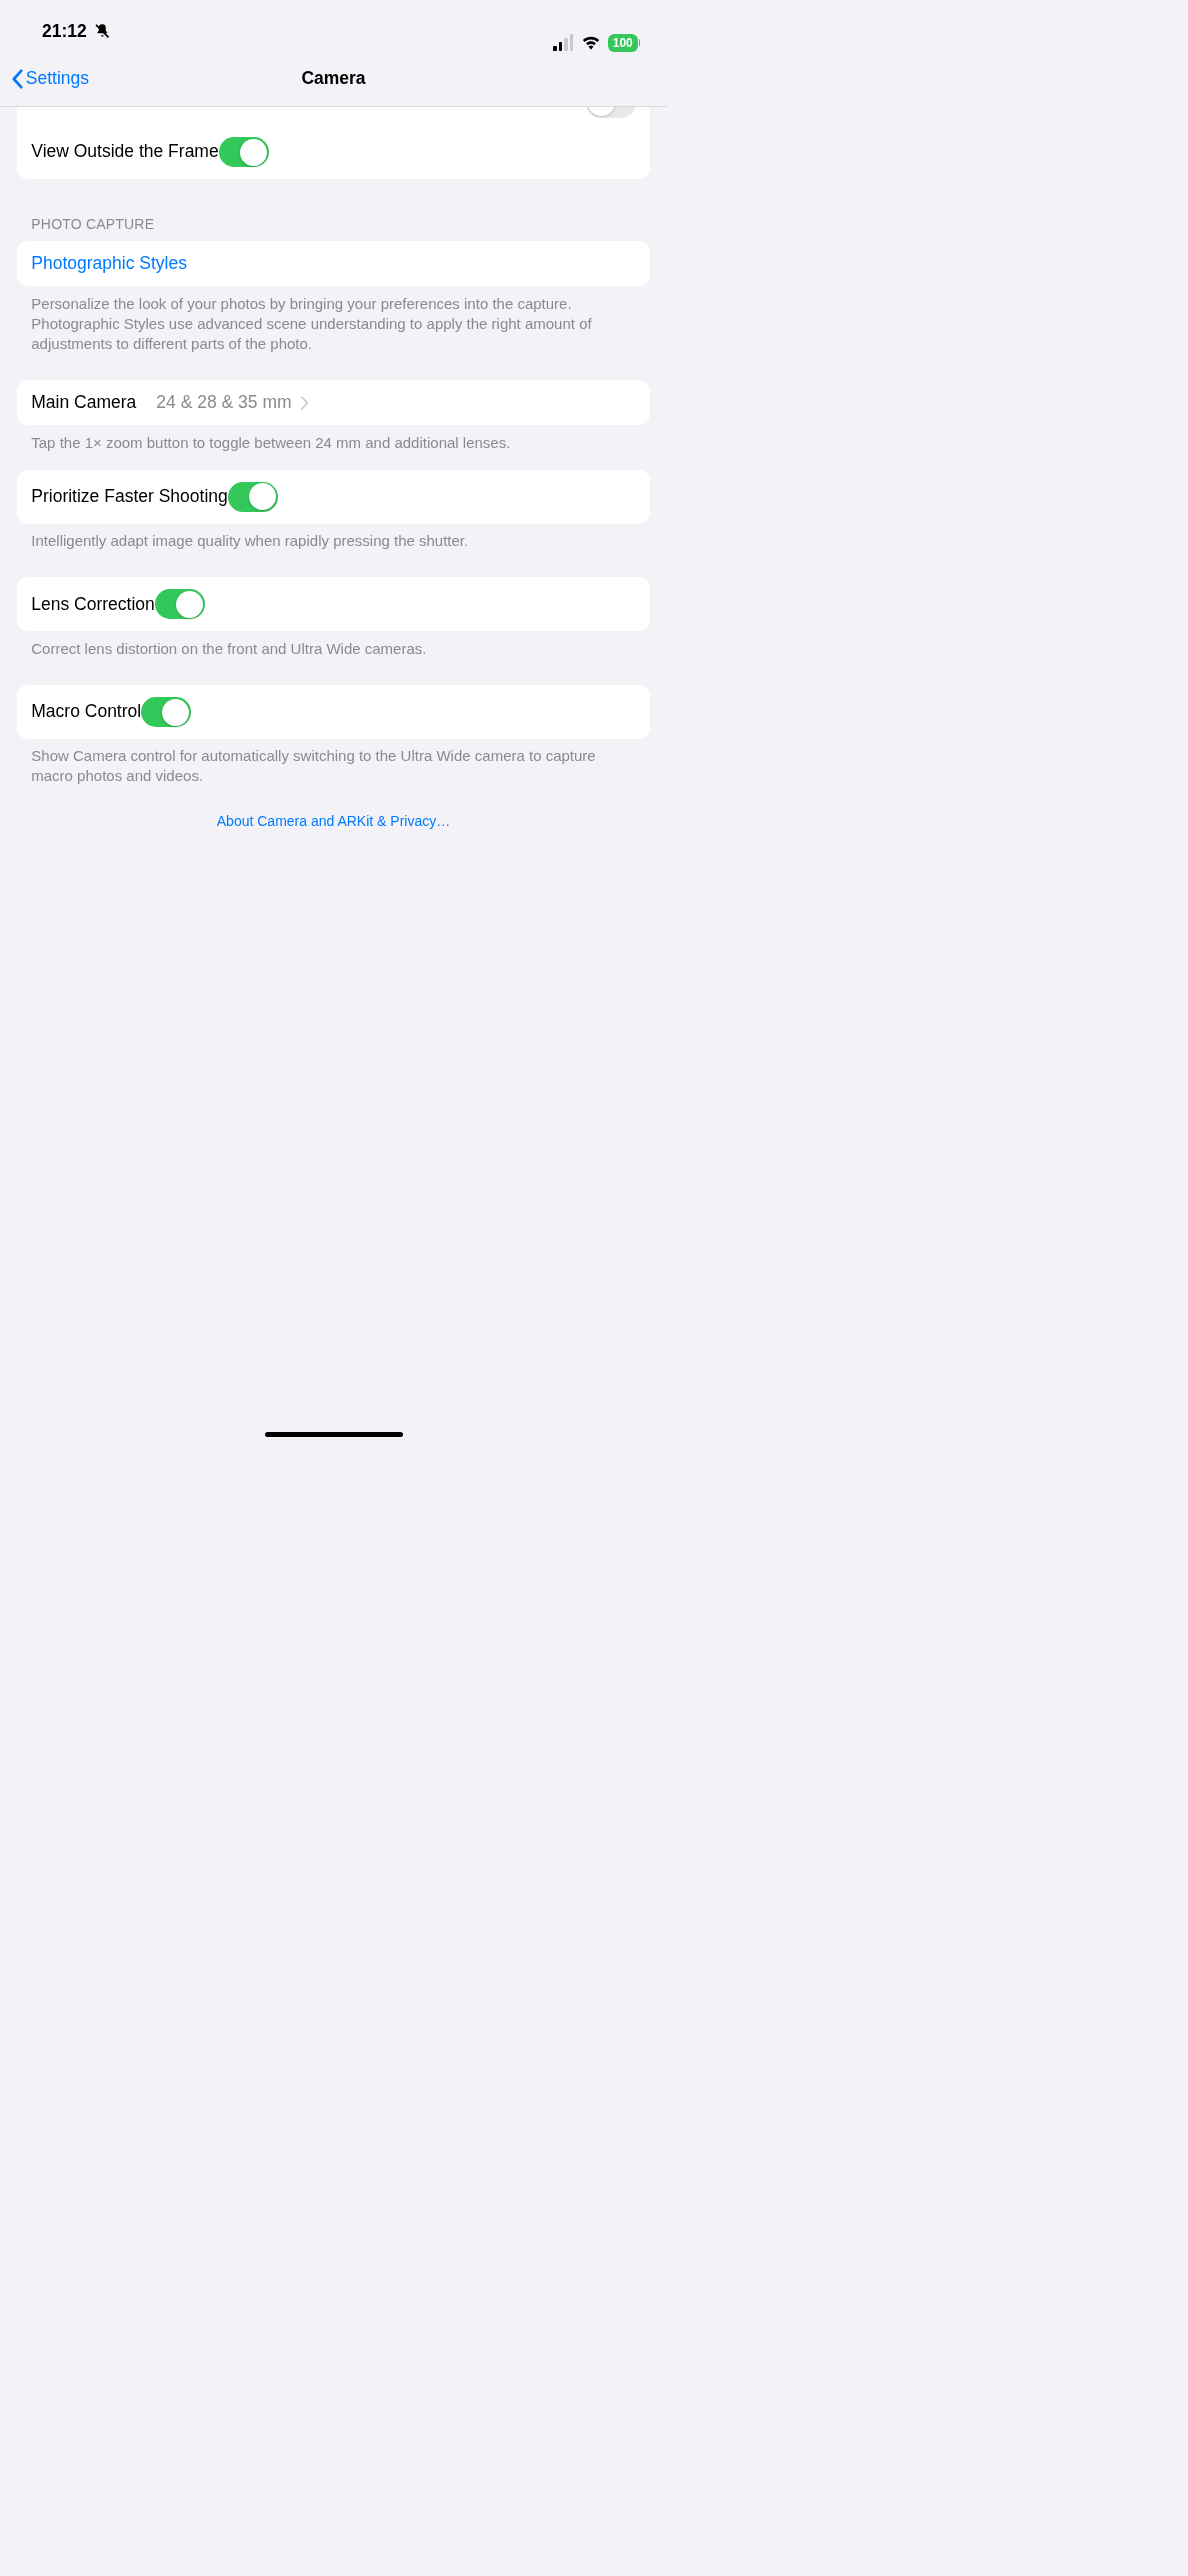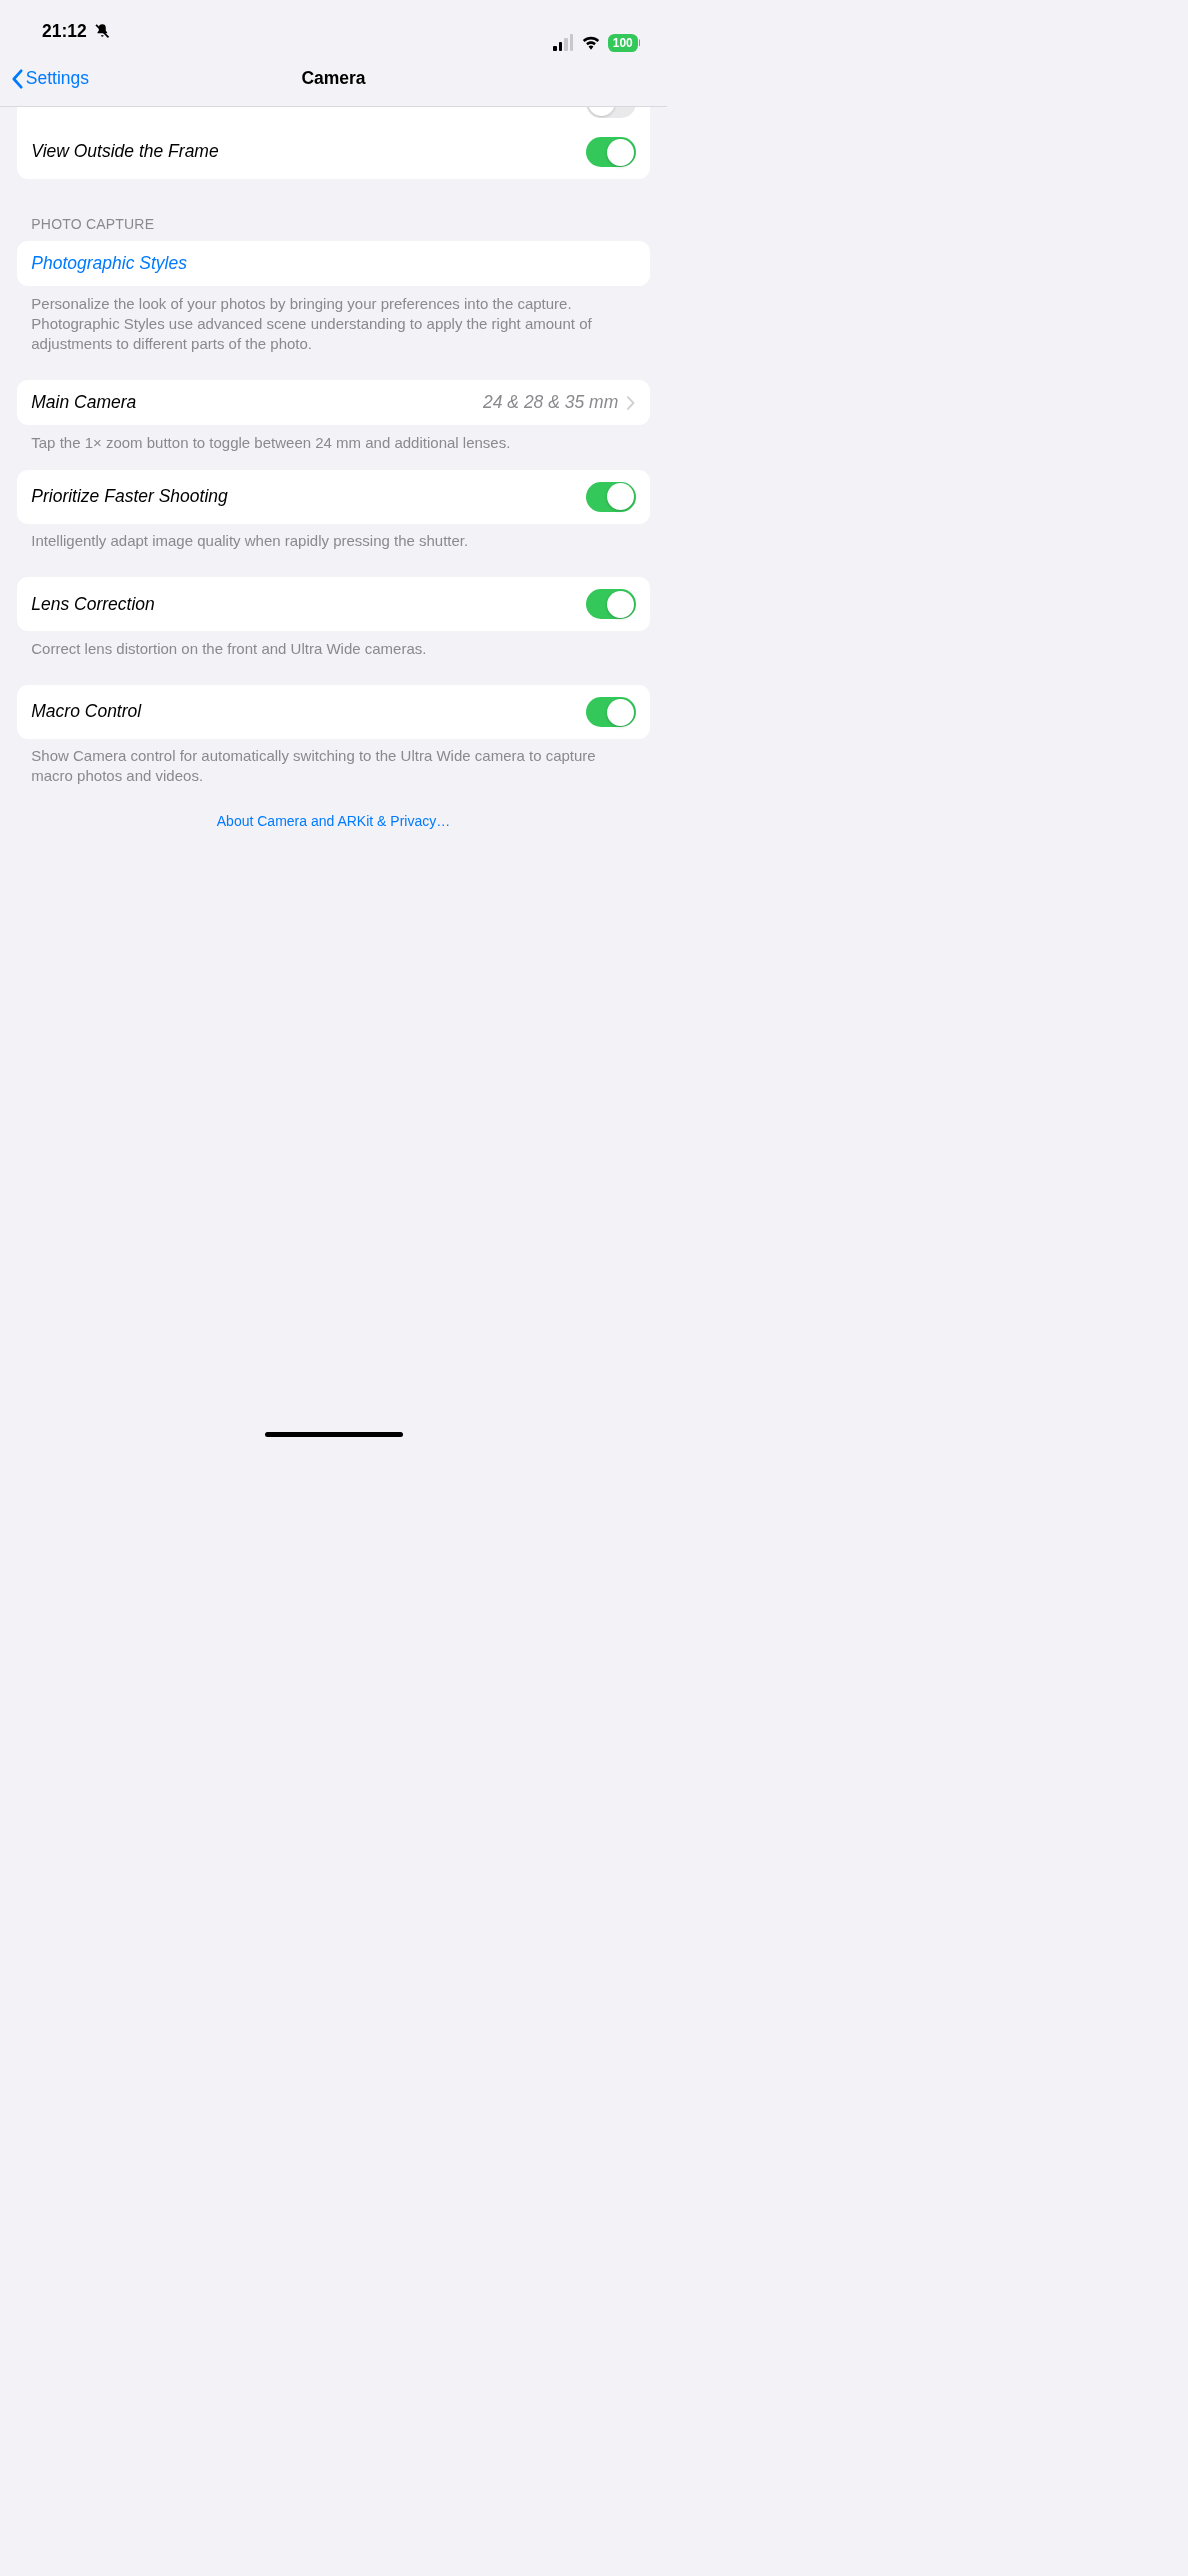--- a/index.html
+++ b/index.html
@@ -81,25 +81,23 @@
       letter-spacing: 0.2px;
     }
     .cell-group {
       background: #fff;
       border-radius: 11px;
       overflow: hidden;
     }
     .cell {
       display: flex;
       align-items: center;
-      justify-content: space-between;
       padding: 12px 14.7px;
       min-height: 44px;
       font-size: 17.5px;
-      font-style: italic;
     }
     .cell-label { color: #000; }
     .cell-label.link { color: #007aff; }
     .cell-detail {
       display: flex;
       align-items: center;
       gap: 9.2px;
       color: #8a8a8e;
       font-size: 17.5px;
       margin-left: 20px;

